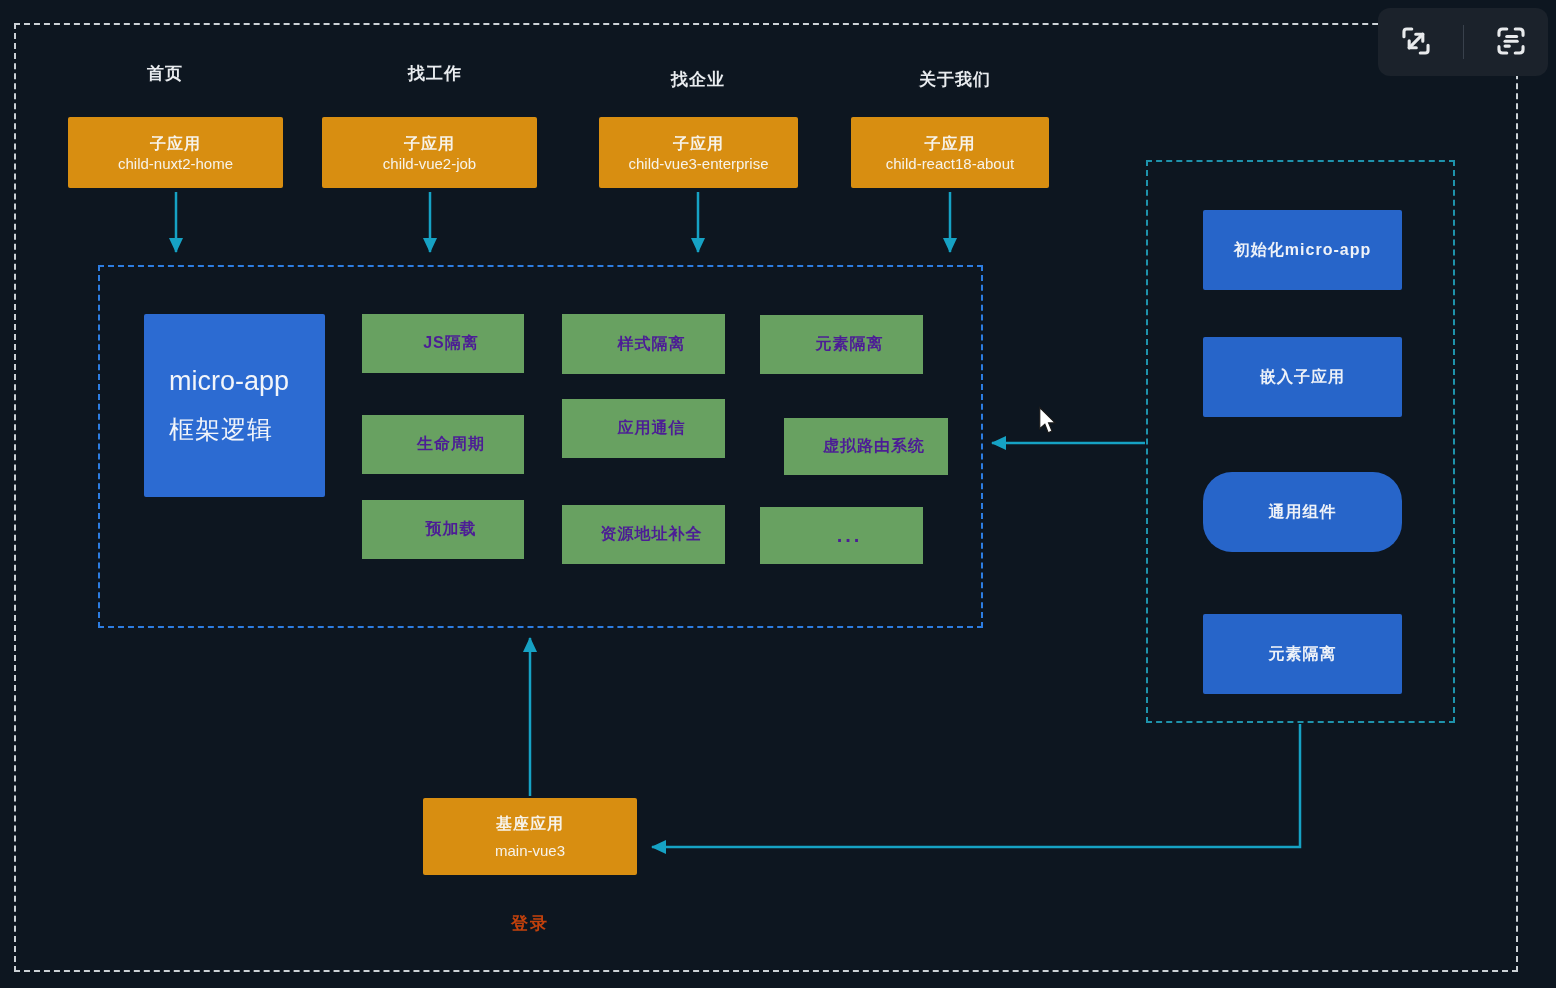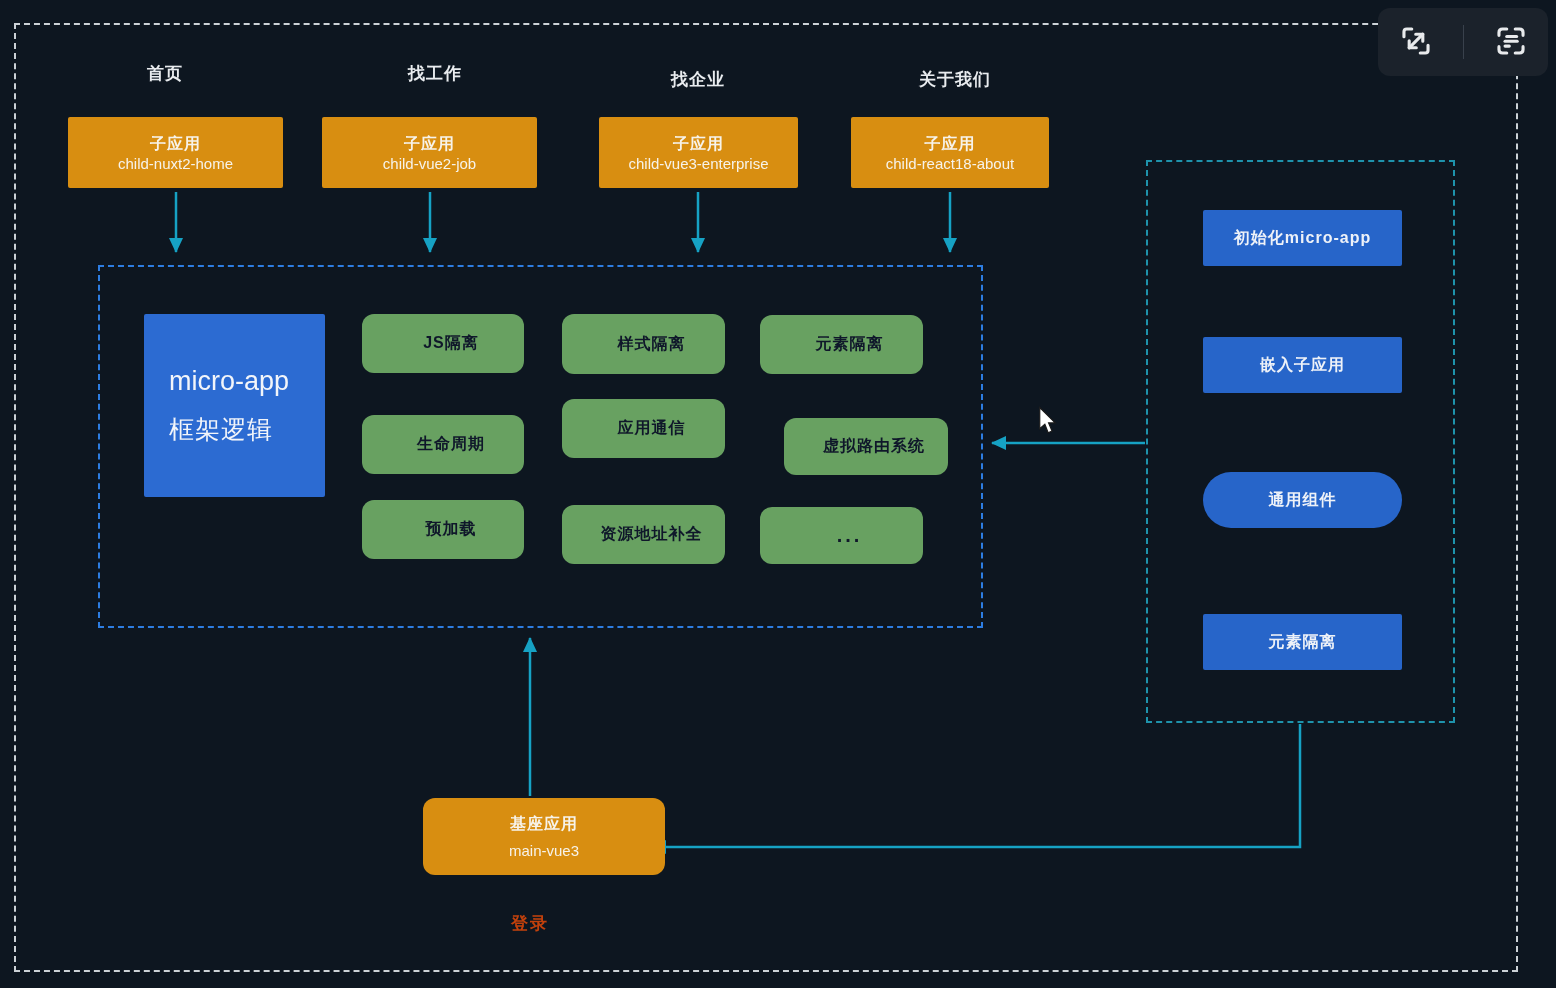--- a/index.html
+++ b/index.html
@@ -41,40 +41,40 @@
   .core-box {
     position: absolute; left: 44px; top: 47px; width: 181px; height: 183px;
     background: #2c6bd2; border-radius: 2px;
     display: flex; flex-direction: column; justify-content: center;
     padding-left: 25px; gap: 16px; color: #f2f5fa;
   }
   .core-box .l1 { font-size: 27px; }
   .core-box .l2 { font-size: 25px; letter-spacing: 1px; }
 
   .feature {
-    position: absolute; background: #68a161; border-radius: 12px;
+    position: absolute; background: #68a161; border-radius: 0;
     display: flex; align-items: center; justify-content: center;
-    font-size: 16px; font-weight: 600; color: #0f172a; letter-spacing: 1px; padding-left: 16px;
+    font-size: 16px; font-weight: 600; color: #4c1d95; letter-spacing: 1px; padding-left: 16px;
   }
   .feature.dots { font-size: 20px; font-weight: 700; letter-spacing: 3px; }
 
   .right-panel {
     position: absolute; left: 1146px; top: 160px; width: 309px; height: 563px;
     border: 2px dashed #1e93ac;
   }
   .step {
-    position: absolute; left: 55px; width: 199px; height: 56px;
+    position: absolute; left: 55px; width: 199px; height: 80px;
     background: #2765c9; border-radius: 2px;
     display: flex; align-items: center; justify-content: center;
     font-size: 16px; font-weight: 600; color: #eef2f8; letter-spacing: 1px;
   }
 
   .base-app {
-    position: absolute; left: 423px; top: 798px; width: 242px; height: 77px;
-    background: #d88e11; border-radius: 12px;
+    position: absolute; left: 423px; top: 798px; width: 214px; height: 77px;
+    background: #d88e11; border-radius: 2px;
     display: flex; flex-direction: column; align-items: center; justify-content: center;
     gap: 7px; color: #f7f3ea;
   }
   .base-app .t1 { font-size: 16px; font-weight: 600; letter-spacing: 1px; }
   .base-app .t2 { font-size: 15px; }
 
   .login-label {
     position: absolute; left: 530px; top: 912px; transform: translateX(-50%);
     font-size: 17px; font-weight: 600; letter-spacing: 2px; color: #c2410c;
   }

